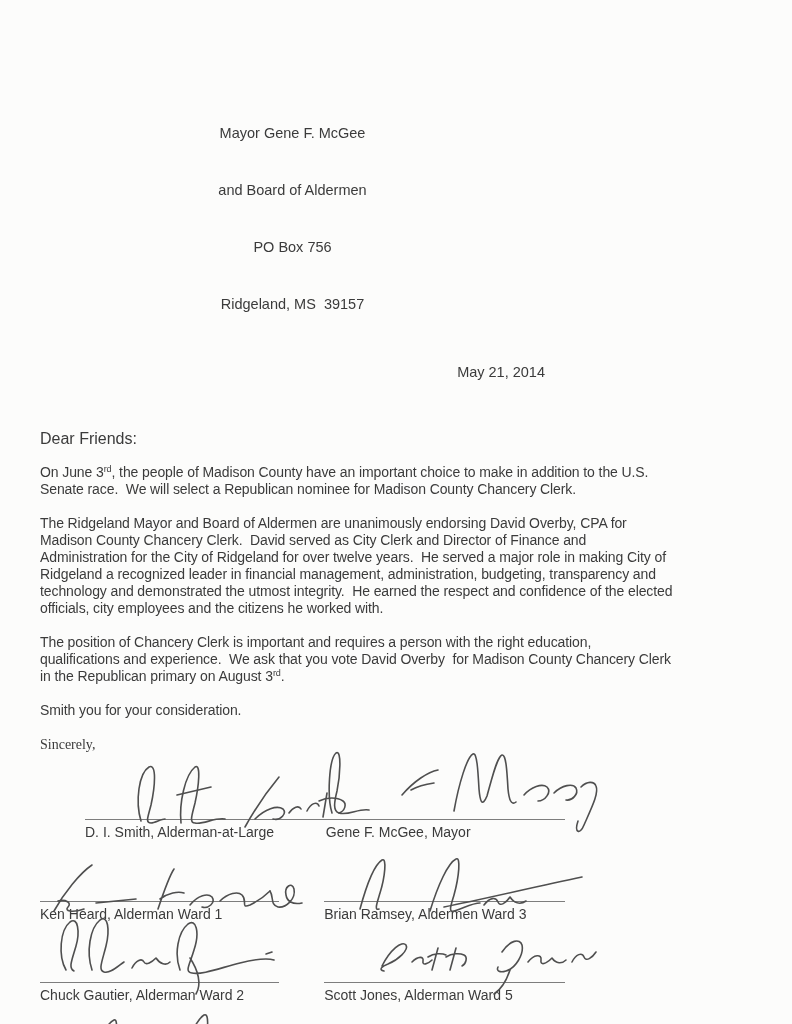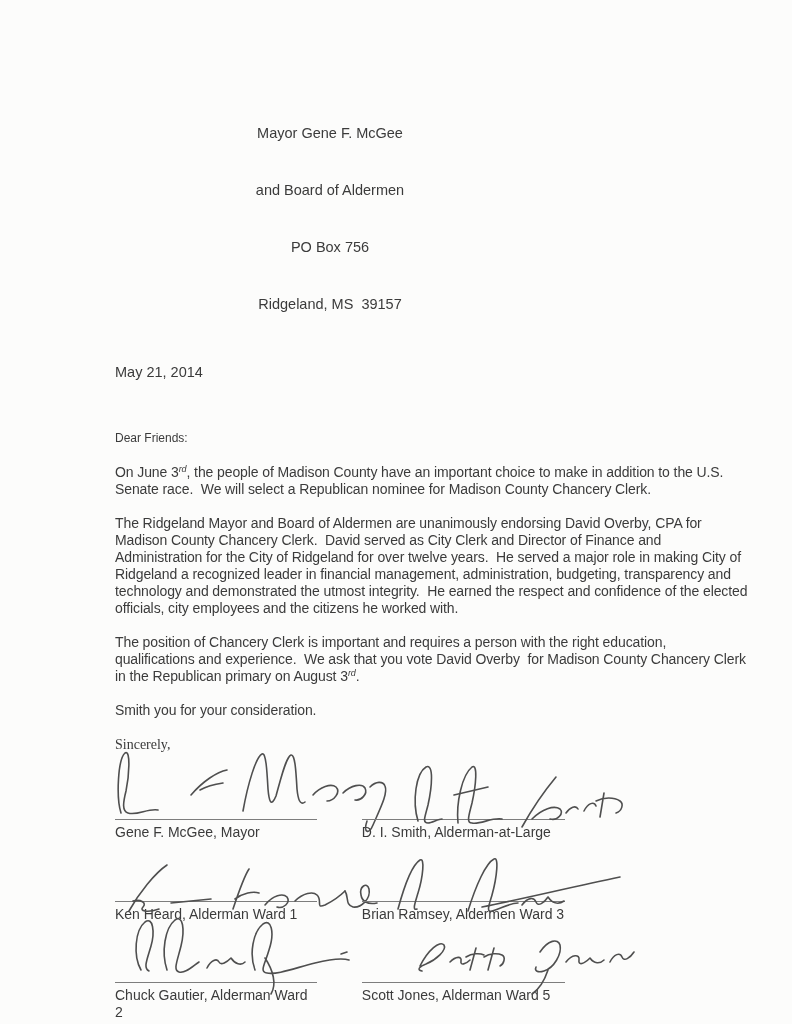--- a/index.html
+++ b/index.html
@@ -8,54 +8,53 @@
     width: 792px; height: 1024px;
     background: #fcfcfb;
     font-family: "Liberation Sans", sans-serif;
     color: #3b3b3b;
     overflow: hidden;
     position: relative;
   }
   .page {
     position: relative;
     width: 640px; height: 1024px;
-    padding: 86px 75px 0 115px;
+    padding: 86px 75px 0 40px;
   }
   .letterhead {
     text-align: center;
     font-size: 14.5px;
     line-height: 19px;
     white-space: pre-wrap;
     margin-right: 20px;
   }
   .letter-date {
-    text-align: left;
+    text-align: right;
     font-size: 14.5px;
     line-height: 19px;
     margin-top: 11px;
     margin-right: 20px;
   }
   .salutation {
     margin-top: 48px;
-    font-size: 12px;
+    font-size: 16px;
     line-height: 17px;
   }
   .body-text { width: 634px; }
   .body-text p {
     margin-top: 17px;
     font-size: 14px;
     line-height: 17px;
     white-space: pre-wrap;
     letter-spacing: -0.1px;
   }
   .body-text p sup {
     font-size: 9px;
     line-height: 0;
     vertical-align: 5px;
-    font-style: italic;
   }
   .signoff {
     margin-top: 17px;
     font-size: 14px;
     line-height: 17px;
     font-family: Liberation Serif, serif;
   }
   .sig-grid { margin-top: 3px; }
   .sig-row { display: flex; }
   .sig-cell { width: 285px; }
@@ -111,46 +110,46 @@
     <p>The Ridgeland Mayor and Board of Aldermen are unanimously endorsing David Overby, CPA for Madison County Chancery Clerk.  David served as City Clerk and Director of Finance and Administration for the City of Ridgeland for over twelve years.  He served a major role in making City of Ridgeland a recognized leader in financial management, administration, budgeting, transparency and technology and demonstrated the utmost integrity.  He earned the respect and confidence of the elected officials, city employees and the citizens he worked with.</p>
     <p><span>The position of Chancery Clerk is important and requires a person with the right education, qualifications and experience.  We ask that you vote David Overby  for Madison County Chancery Clerk in the Republican primary on August 3</span><sup>rd</sup><span>.</span></p>
     <p>Smith you for your consideration.</p>
   </div>
 
   <div class="signoff">Sincerely,</div>
 
   <div class="sig-grid">
 
     <div class="sig-row row1">
-      <div class="sig-cell">
-        <div class="sig-canvas">
-          <svg width="300" height="88" viewBox="0 0 300 88">
-            <path d="M6,68 C1,52 3,14 10,8 C16,4 14,32 11,46 C8,58 7,66 13,68 C22,71 33,63 43,65"></path>
-            <path d="M76,50 C88,36 102,27 112,25 M85,45 C92,41 101,39 108,38"></path>
-            <path d="M128,66 C133,38 141,12 147,9 C151,7 152,26 153,44 C154,56 156,63 161,51 C166,33 171,12 176,10 C180,9 181,26 182,44 C183,54 185,61 190,57"></path>
-            <path d="M198,50 C205,42 216,38 221,42 C226,47 219,56 212,56"></path>
-            <path d="M228,48 C236,40 247,38 250,43 C253,49 246,56 240,55"></path>
-            <path d="M255,42 C261,36 268,36 270,41 C273,48 266,62 258,80 C254,90 248,88 252,76"></path>
-          </svg>
-        </div>
-        <div class="sig-label">Gene F. McGee, Mayor</div>
-      </div>
       <div class="sig-cell right">
         <div class="sig-canvas">
           <svg width="287" height="74" viewBox="0 0 287 74">
             <path d="M56,62 C50,42 54,14 64,8 C72,4 70,28 66,46 C63,58 60,64 66,64 C70,64 76,60 80,60"></path>
             <path d="M96,64 C94,44 100,16 110,8 C116,4 114,26 110,44 C107,56 104,64 110,64 C118,66 130,58 140,60"></path>
             <path d="M92,36 L126,28"></path>
             <path d="M160,68 C170,50 184,30 194,18"></path>
             <path d="M170,60 C180,50 192,46 198,50 C202,54 196,62 188,60"></path>
             <path d="M204,54 C208,48 214,46 216,50 M222,52 C226,44 232,42 234,47"></path>
             <path d="M242,34 L238,58 M234,42 C242,38 252,38 258,42 C262,45 260,52 254,54"></path>
           </svg>
         </div>
         <div class="sig-label">D. I. Smith, Alderman-at-Large</div>
+      </div>
+      <div class="sig-cell">
+        <div class="sig-canvas">
+          <svg width="300" height="88" viewBox="0 0 300 88">
+            <path d="M6,68 C1,52 3,14 10,8 C16,4 14,32 11,46 C8,58 7,66 13,68 C22,71 33,63 43,65"></path>
+            <path d="M76,50 C88,36 102,27 112,25 M85,45 C92,41 101,39 108,38"></path>
+            <path d="M128,66 C133,38 141,12 147,9 C151,7 152,26 153,44 C154,56 156,63 161,51 C166,33 171,12 176,10 C180,9 181,26 182,44 C183,54 185,61 190,57"></path>
+            <path d="M198,50 C205,42 216,38 221,42 C226,47 219,56 212,56"></path>
+            <path d="M228,48 C236,40 247,38 250,43 C253,49 246,56 240,55"></path>
+            <path d="M255,42 C261,36 268,36 270,41 C273,48 266,62 258,80 C254,90 248,88 252,76"></path>
+          </svg>
+        </div>
+        <div class="sig-label">Gene F. McGee, Mayor</div>
       </div>
     </div>
 
     <div class="sig-row row2">
       <div class="sig-cell">
         <div class="sig-canvas">
           <svg width="285" height="56" viewBox="0 0 285 56">
             <path d="M14,52 C24,34 40,14 52,6"></path>
             <path d="M18,42 C26,40 32,44 28,48 C24,52 32,54 44,50"></path>
             <path d="M56,44 L96,40"></path>

